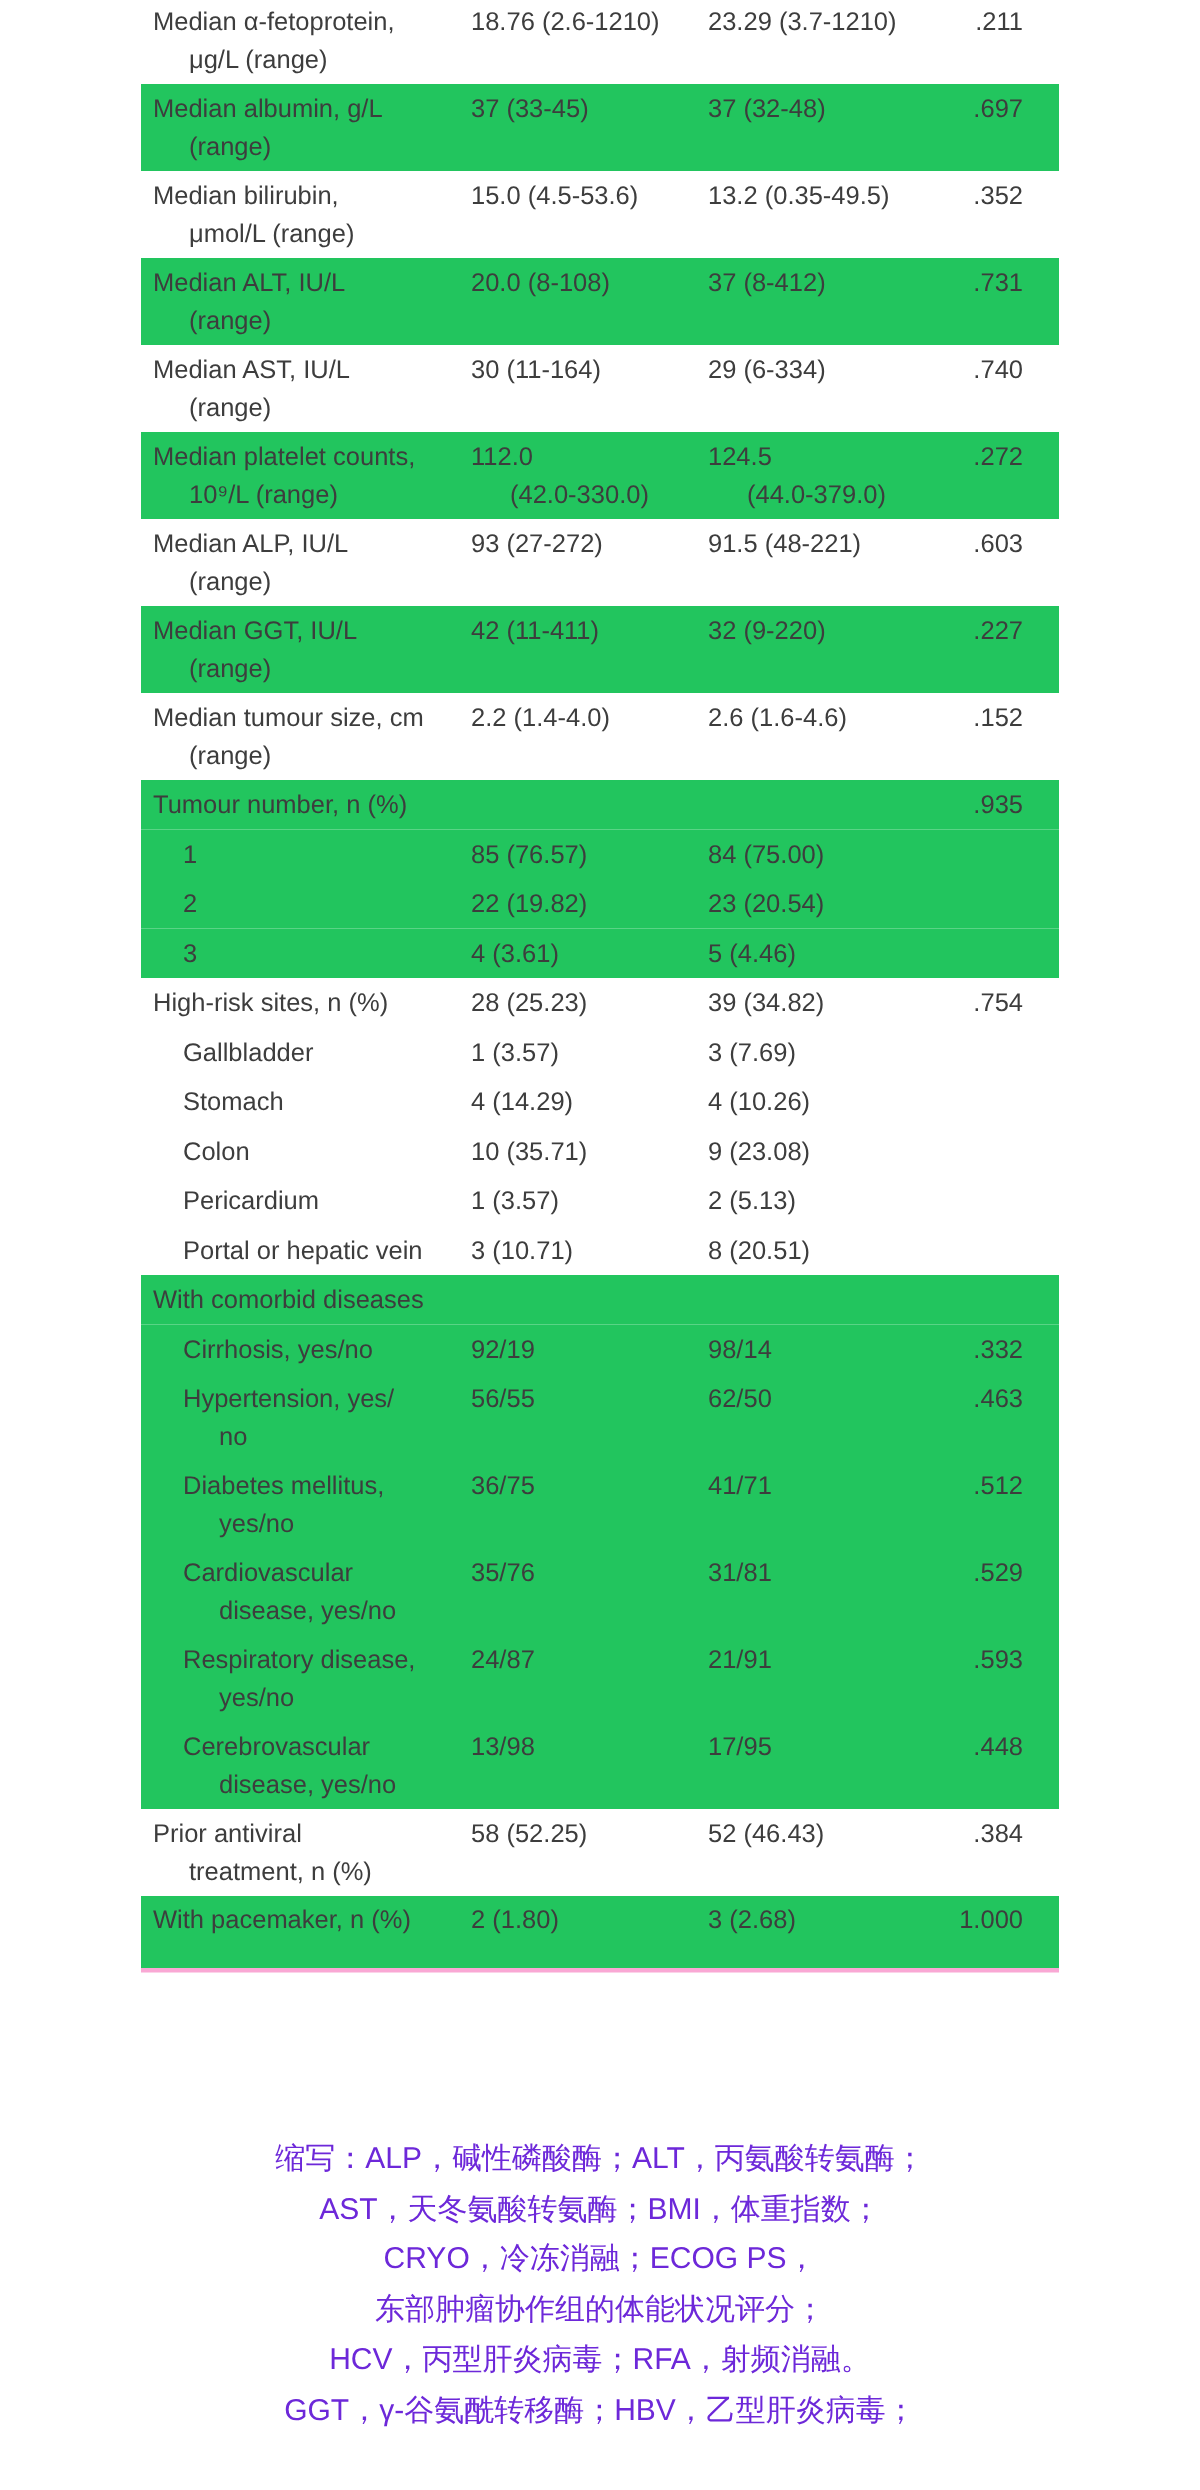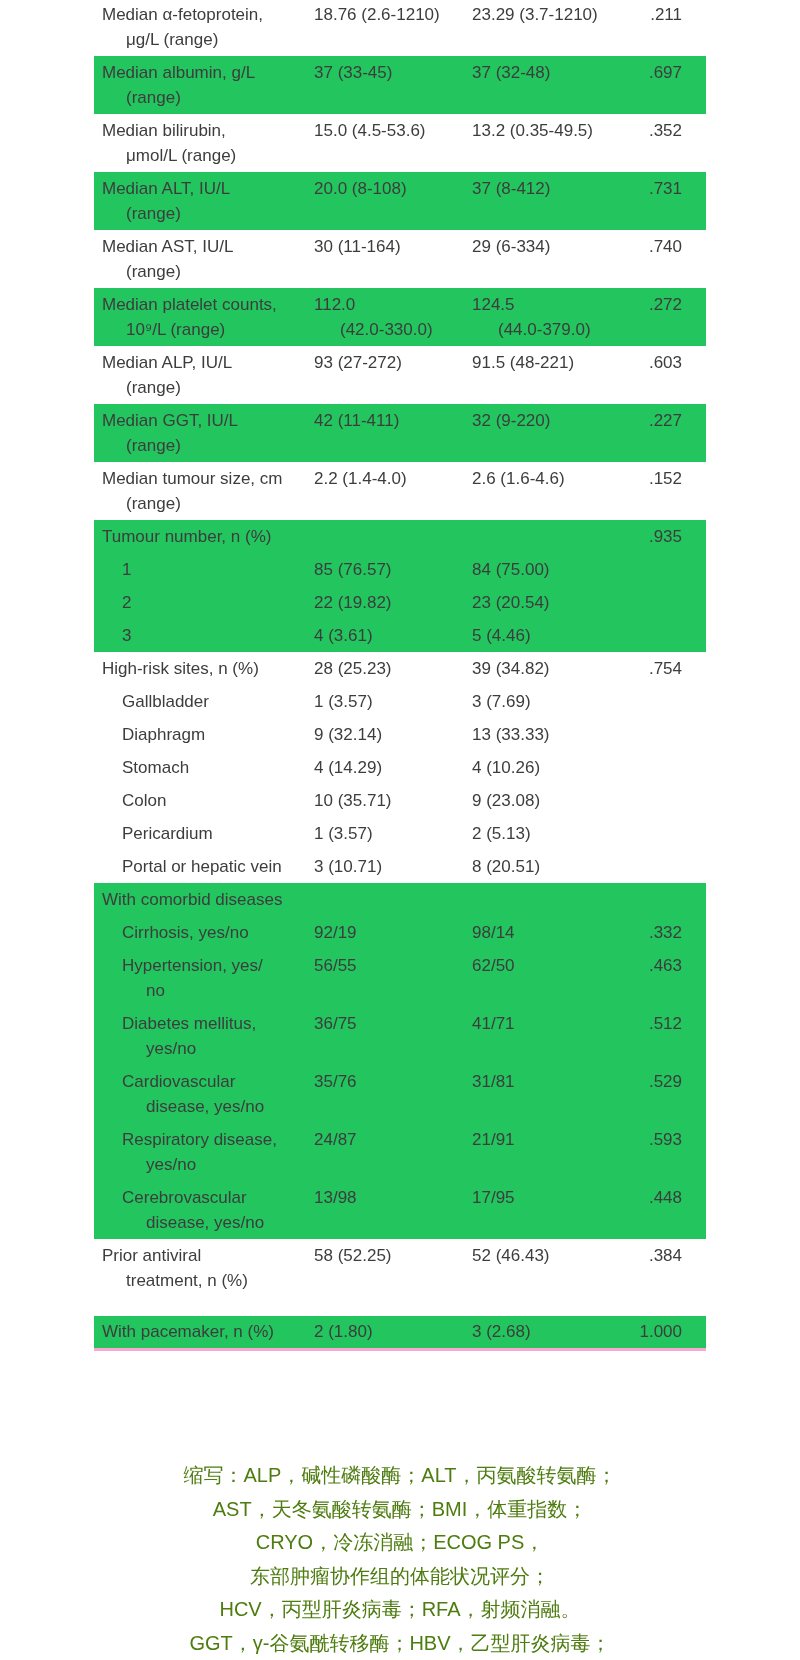--- a/index.html
+++ b/index.html
@@ -21,33 +21,33 @@
   }
   .row {
     display: grid;
     grid-template-columns: 220px 158px 158px 1fr;
     font-size: 17px;
     line-height: 25px;
     padding: 4px 0;
   }
   .row.shaded { background: #22c55e; }
   .row.first { padding-top: 2px; }
-  .row.compact { padding-top: 3px; padding-bottom: 4px; margin-top: 19px; }
+  .row.compact { padding-top: 3px; padding-bottom: 20px; }
   .cell { white-space: nowrap; }
   .cell.label { padding-left: 8px; }
   .row.sub .cell.label { padding-left: 28px; }
   .line.cont { padding-left: 24px; }
   .cell.val .line.cont { padding-left: 26px; }
   .cell.pval { text-align: right; padding-right: 24px; }
   .footnote {
     margin-top: 108px;
     text-align: center;
     font-size: 20px;
     line-height: 33.5px;
-    color: #4d7c0f;
+    color: #6d28d9;
   }
 </style>
 </head>
 <body>
 
 <div class="table" id="characteristics-table">
     <div class="row first">
       <div class="cell label">
         <div class="line">Median α-fetoprotein,</div>
         <div class="line cont">μg/L (range)</div>
@@ -246,32 +246,20 @@
     </div>
     <div class="row sub">
       <div class="cell label">
         <div class="line">Gallbladder</div>
       </div>
       <div class="cell val">
         <div class="line">1 (3.57)</div>
       </div>
       <div class="cell val">
         <div class="line">3 (7.69)</div>
-      </div>
-      <div class="cell pval"></div>
-    </div>
-    <div class="row sub">
-      <div class="cell label">
-        <div class="line">Diaphragm</div>
-      </div>
-      <div class="cell val">
-        <div class="line">9 (32.14)</div>
-      </div>
-      <div class="cell val">
-        <div class="line">13 (33.33)</div>
       </div>
       <div class="cell pval"></div>
     </div>
     <div class="row sub">
       <div class="cell label">
         <div class="line">Stomach</div>
       </div>
       <div class="cell val">
         <div class="line">4 (14.29)</div>
       </div>

